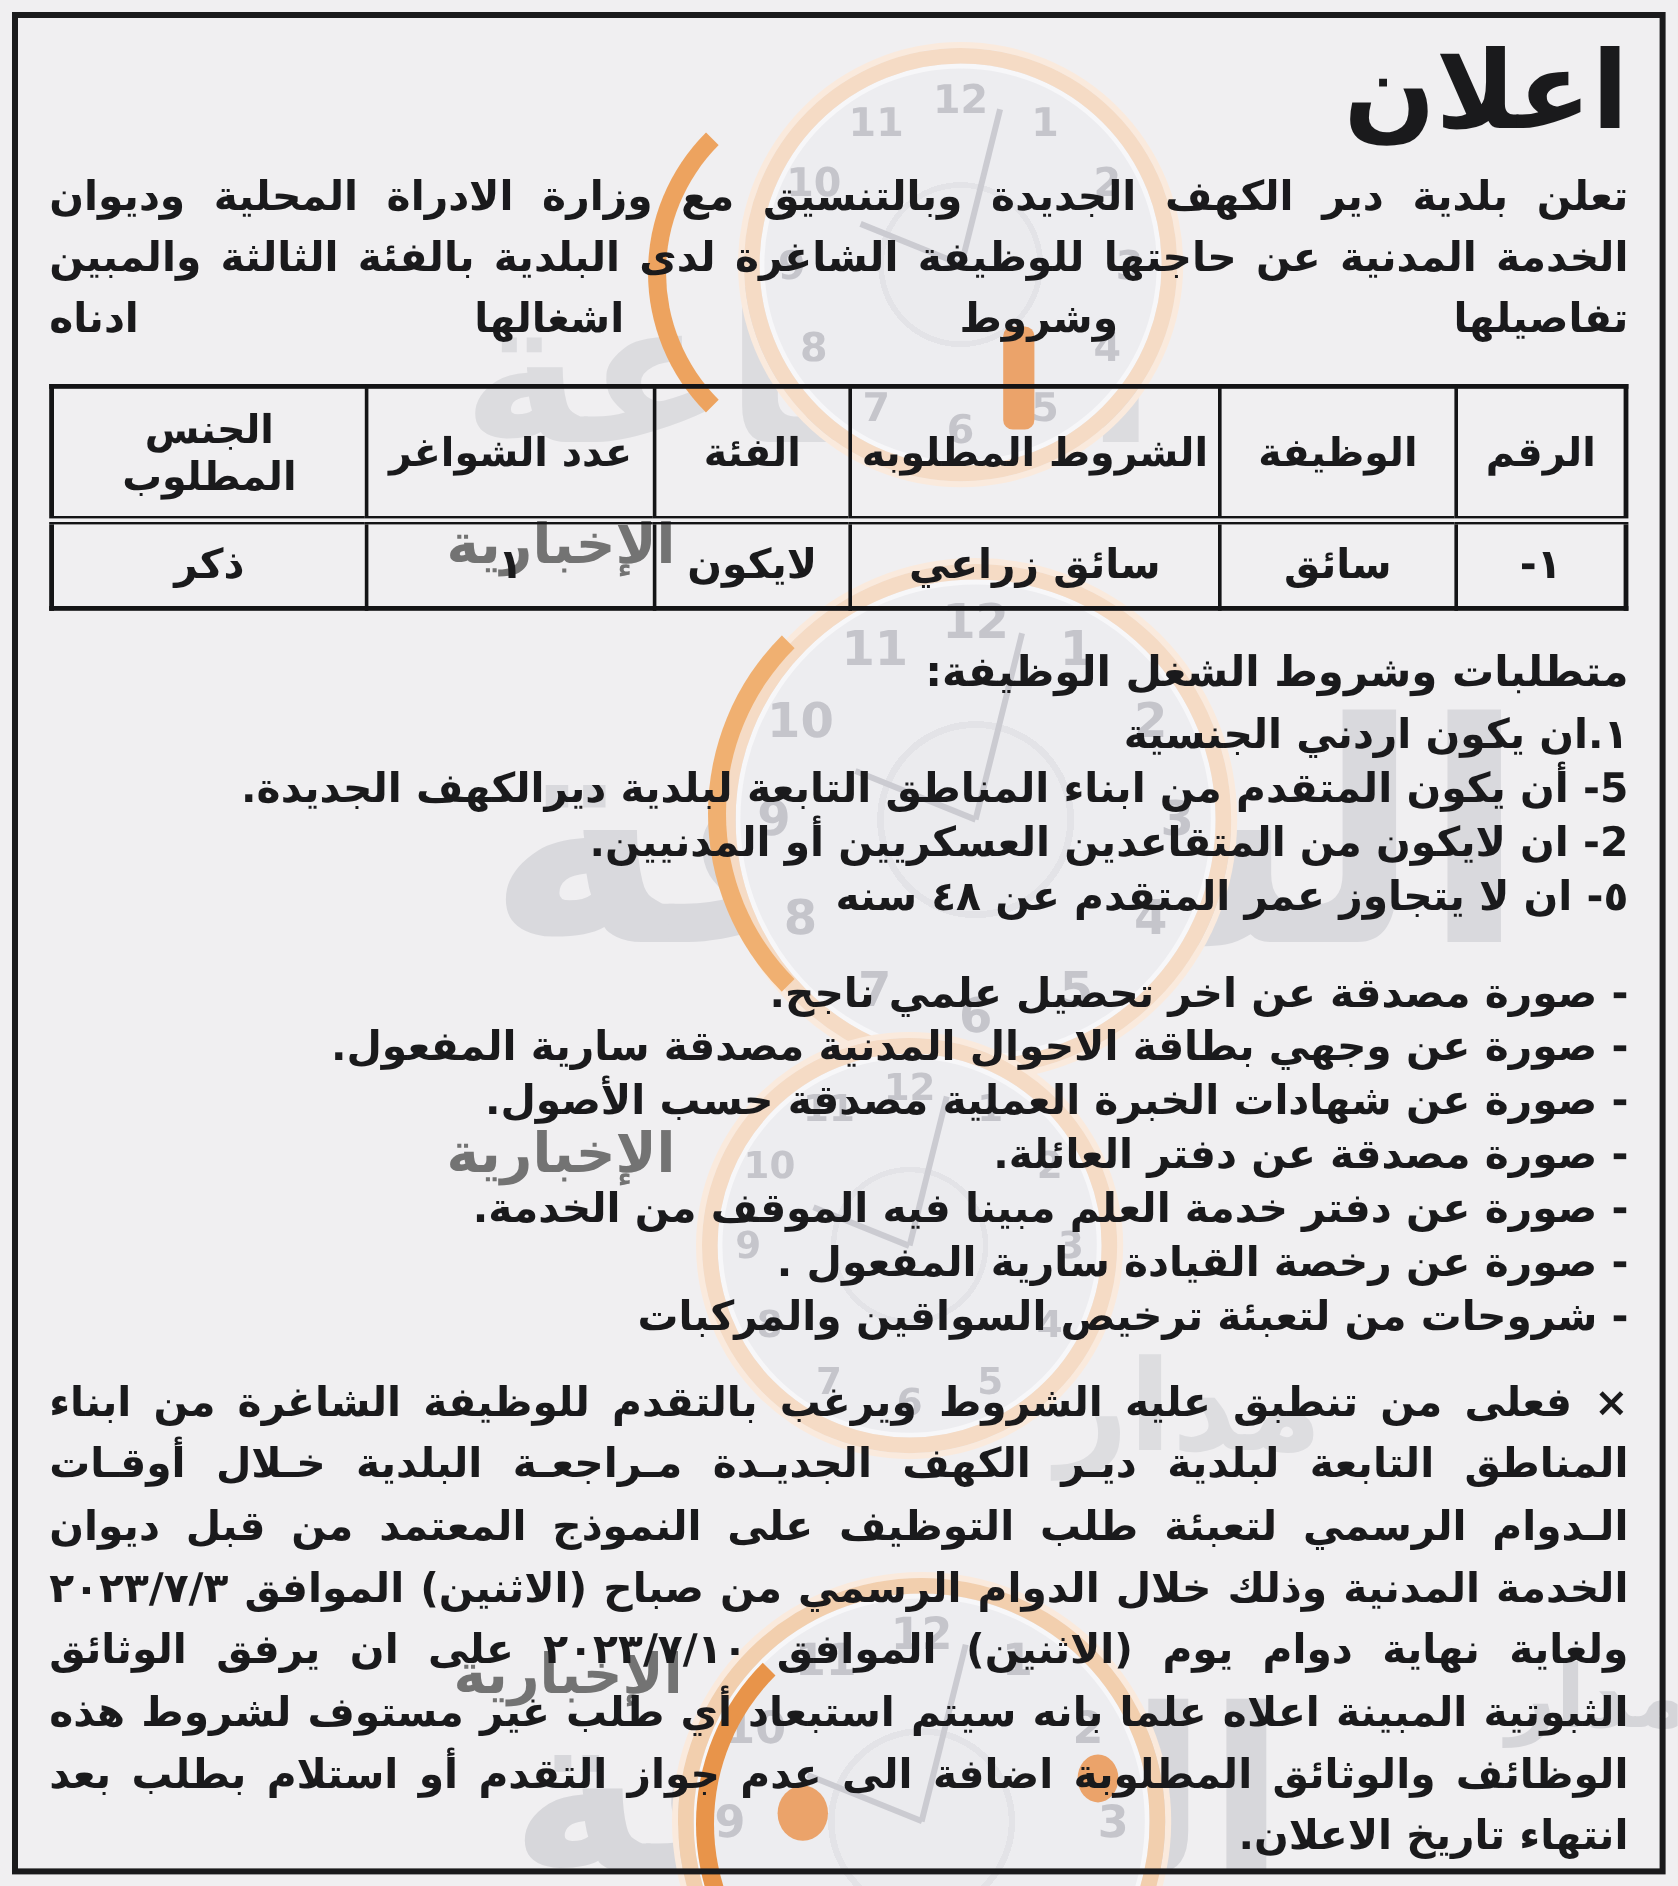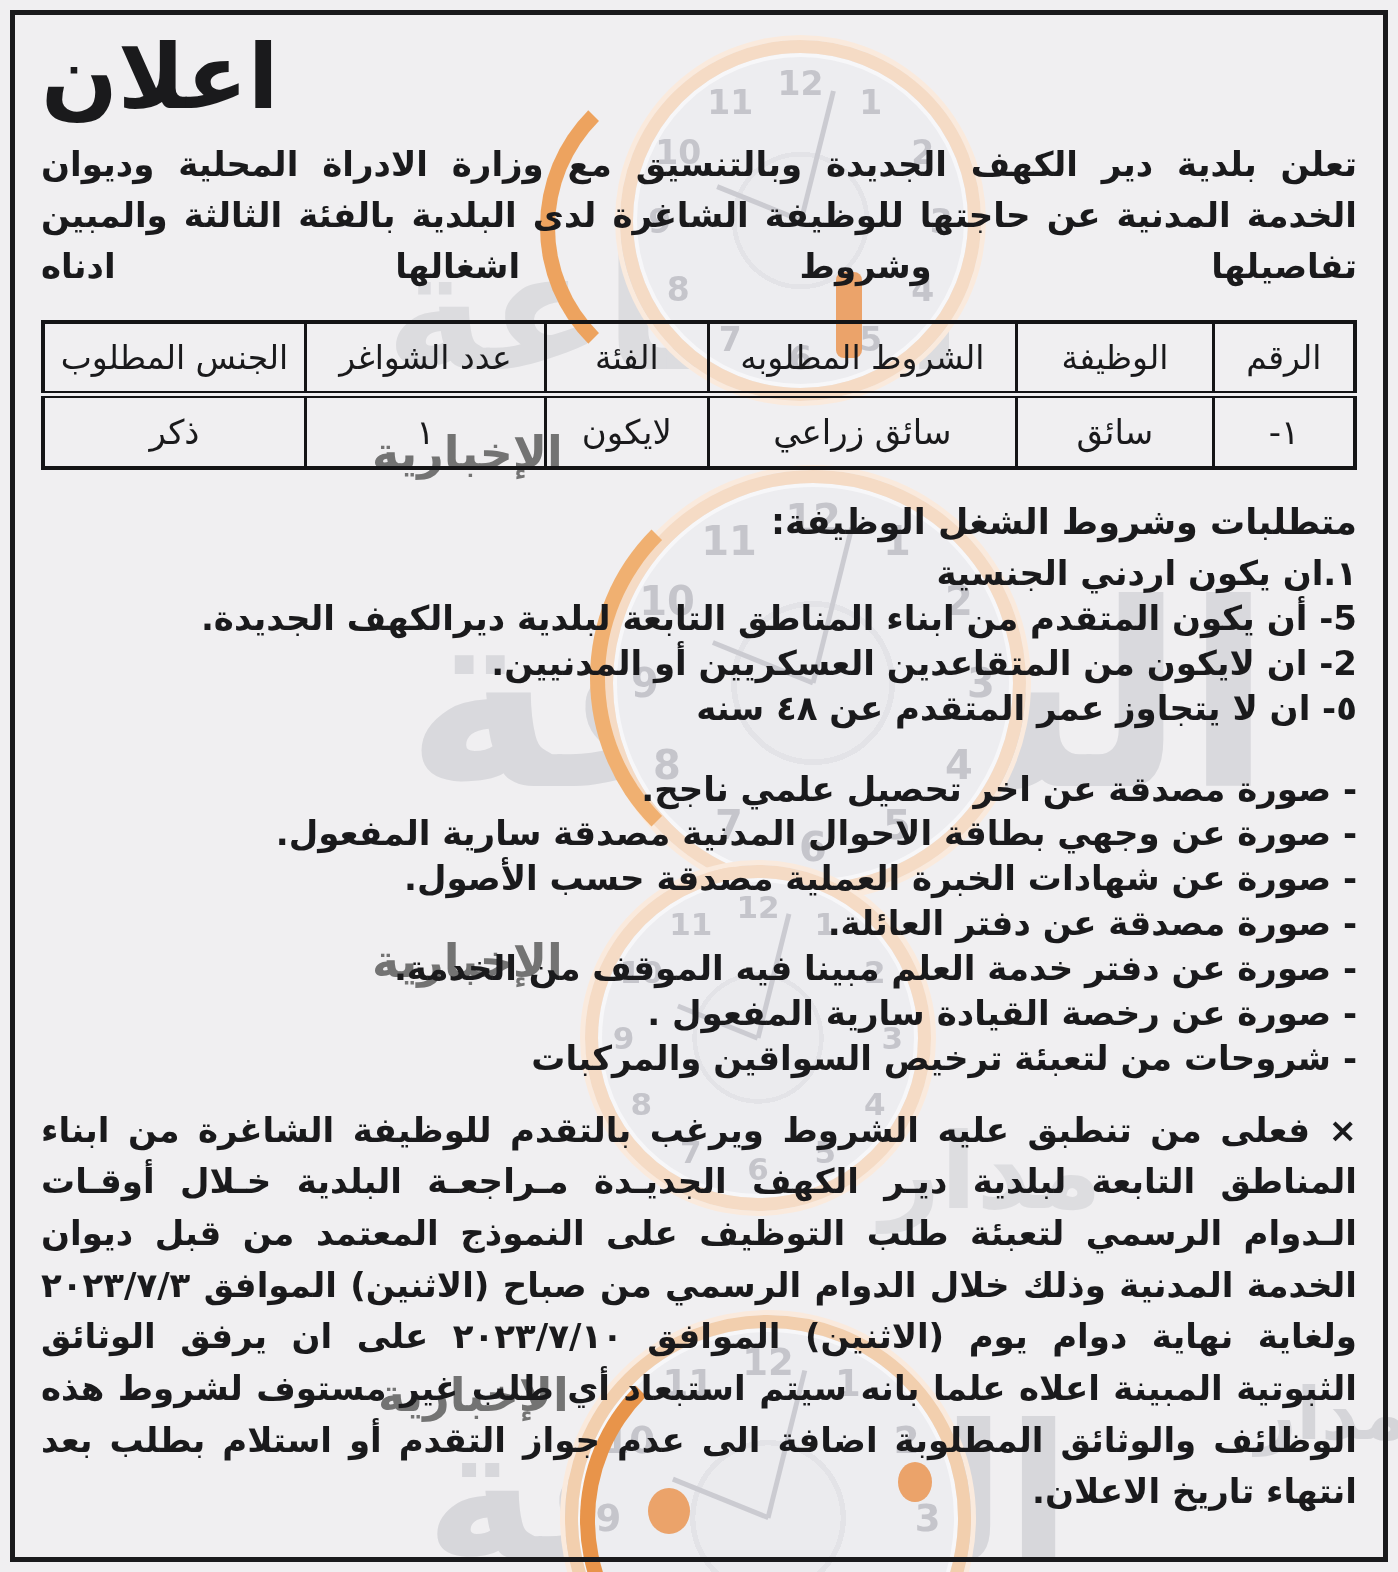--- a/index.html
+++ b/index.html
@@ -60,34 +60,34 @@
 
   
   .frame{
     position:absolute;left:10px;top:10px;right:10px;bottom:10px;
     border:5px solid #1a1a1c;
     padding:6px 26px 0 26px;
     z-index:1;box-sizing:border-box;
     color:#1a1a1c;
   }
   .title{
-    margin:4px 0 10px 0;text-align:left;
+    margin:4px 0 10px 0;text-align:right;
     font-size:90px;line-height:1.15;font-weight:900;
   }
   .intro{
     margin:6px 0 0 0;font-size:34px;font-weight:bold;line-height:1.5;
     text-align:justify;text-align-last:justify;
   }
   table.vacancy{
     width:100%;margin-top:28px;border-collapse:collapse;table-layout:fixed;
     border:4px solid #141416;
   }
   table.vacancy th,table.vacancy td{
     border:3px solid #141416;text-align:center;vertical-align:middle;
-    font-weight:normal;padding:14px 4px;
+    font-weight:bold;padding:14px 4px;
   }
   table.vacancy th{font-size:33px;border-bottom:7px double #141416;}
   table.vacancy td{font-size:34px;}
   .section{margin-top:30px;}
   .sec-heading{font-size:35px;font-weight:bold;line-height:1.3;margin-bottom:6px;}
   .line-item{font-size:34px;font-weight:bold;line-height:1.32;text-align:right;}
   .docs{margin-top:36px;}
   .apply{
     margin:24px 0 0 0;font-size:34px;font-weight:bold;line-height:1.52;
     text-align:justify;

